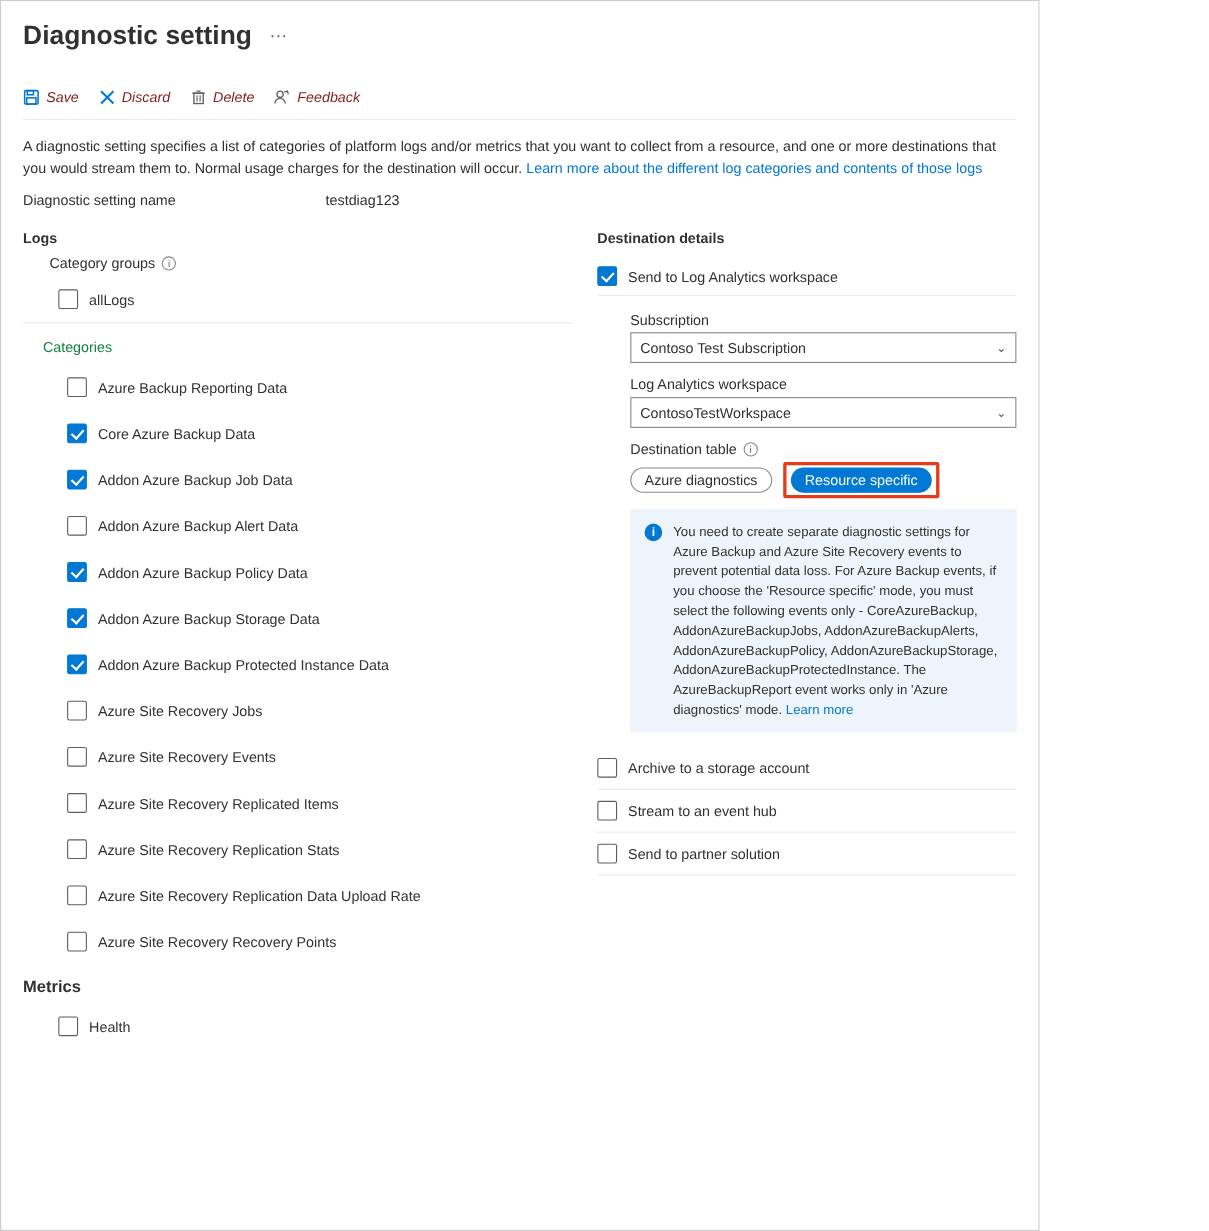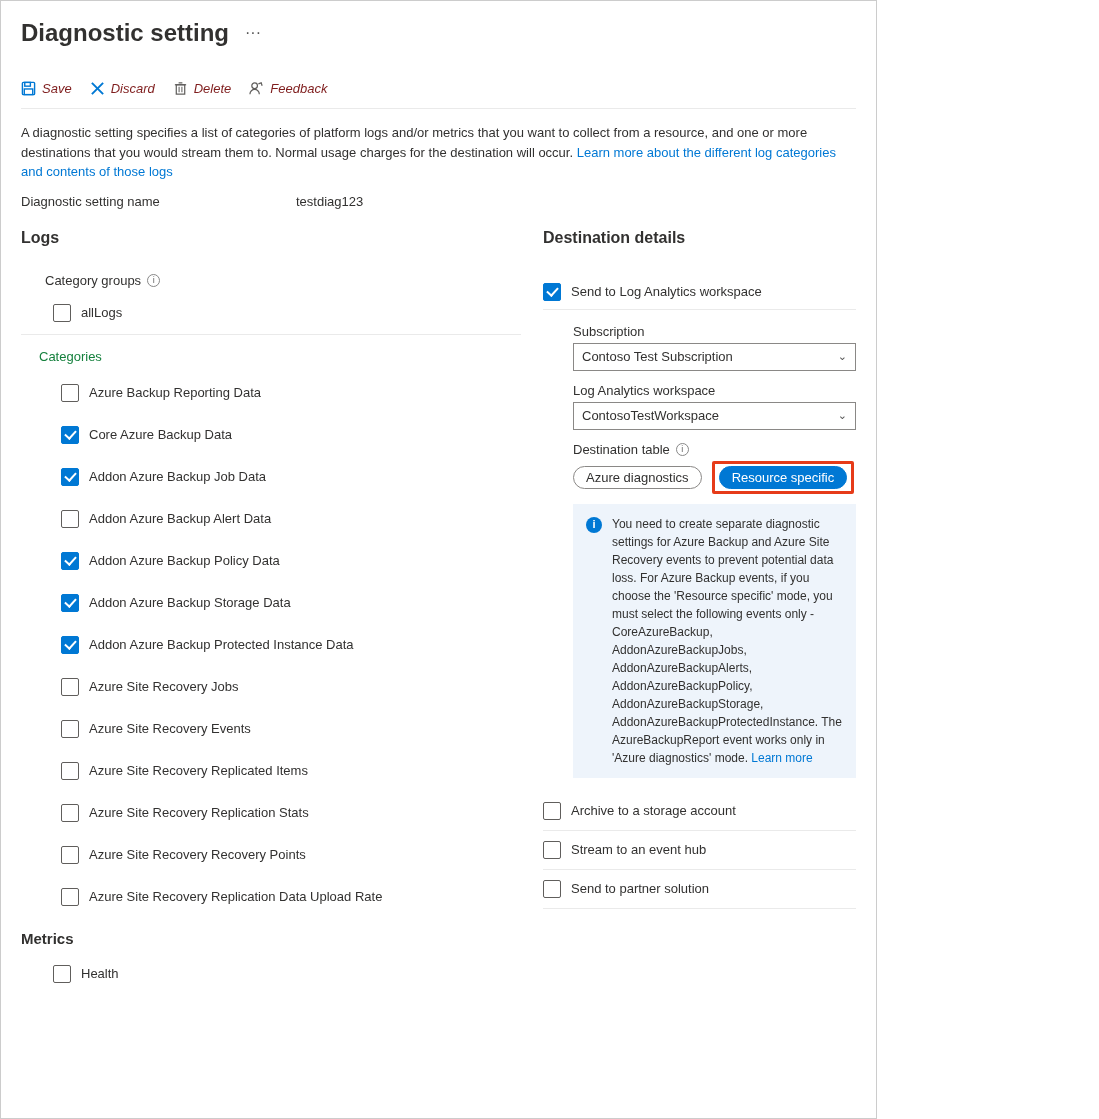--- a/index.html
+++ b/index.html
@@ -1,34 +1,34 @@
 <!DOCTYPE html>
 <html><head>
 <meta charset="utf-8">
 <style>
   * { box-sizing: border-box; }
   html, body { margin:0; padding:0; font-family: "Segoe UI", Arial, sans-serif; font-size:13px; color:#323130; background:#fff;}
-  .page { width:877px; height:1119px; border:1px solid #ccc; padding:18px 20px; position:relative; overflow:hidden;}
+  .page { width:945px; height:1119px; border:1px solid #ccc; padding:18px 20px; position:relative; overflow:hidden;}
   .title-row { display:flex; align-items:center; gap:12px;}
   h1 { font-size:24px; font-weight:600; margin:0;}
   .ellipsis { color:#555; font-size:16px; padding:0 4px; cursor:pointer;}
   .toolbar { display:flex; align-items:center; gap:18px; margin-top:34px; padding-bottom:12px; border-bottom:1px solid #eaeaea;}
   .tbtn { display:flex; align-items:center; gap:6px; color:#7f1d1d; cursor:pointer;font-style:italic;}
   .tbtn svg { width:15px; height:15px; }
   .accent-svg { stroke:#0078d4; fill:none;}
   .gray-svg { stroke:#605e5c; fill:none;}
   .desc { margin-top:14px; line-height:1.5; color:#323130; max-width:900px;}
   .link { color:#0078d4; cursor:pointer;}
   .name-row { display:flex; align-items:center; margin-top:12px;}
   .name-row .lbl { width:275px; color:#323130;}
   .name-row .val { color:#323130;}
   .columns { display:flex; margin-top:20px; gap:22px;}
   .col-left { flex:0 0 500px; }
   .col-right { flex:1; }
-  .sec-title { font-size:16px; font-weight:600; margin-bottom:26px;}
+  .sec-title { font-size:13px; font-weight:600; margin-bottom:8px;}
   .subhead { font-size:13px; color:#15803d; margin:6px 0 10px 0;}
   .catgroup-head { display:flex; align-items:center; gap:6px; margin-left:24px; margin-bottom:8px;}
   .info-dot { width:13px; height:13px; border:1px solid #888; border-radius:50%; display:inline-flex; align-items:center; justify-content:center; font-size:9px; color:#666;}
   .chk-row { display:flex; align-items:center; gap:10px; padding:8px 0 8px 0;}
   .chk-row.indent1 { margin-left:32px;}
   .chk-row.cat { margin-left:40px; padding:12px 0;}
   .chk { width:18px; height:18px; border:1px solid #605e5c; border-radius:2px; display:flex; align-items:center; justify-content:center; background:#fff; flex-shrink:0; cursor:pointer;}
   .chk.checked { background:#0078d4; border-color:#0078d4;}
   .chk.checked::after { content:""; width:5px; height:9px; border:solid #fff; border-width:0 2px 2px 0; transform:rotate(42deg); margin-top:-2px;}
   .divider { border-bottom:1px solid #eaeaea; margin:4px 0 14px 0;}
@@ -158,25 +158,25 @@
           <div class="chk-row cat">
             <div class="chk"></div>
             <span>Azure Site Recovery Replicated Items</span>
           </div>
           <div class="chk-row cat">
             <div class="chk"></div>
             <span>Azure Site Recovery Replication Stats</span>
           </div>
           <div class="chk-row cat">
             <div class="chk"></div>
+            <span>Azure Site Recovery Replication Data Upload Rate</span>
+          </div>
+          <div class="chk-row cat">
+            <div class="chk"></div>
             <span>Azure Site Recovery Recovery Points</span>
-          </div>
-          <div class="chk-row cat">
-            <div class="chk"></div>
-            <span>Azure Site Recovery Replication Data Upload Rate</span>
           </div>
         </div>
 
       <div class="metrics-head">Metrics</div>
       <div id="metrics-holder">
           <div class="chk-row indent1">
             <div class="chk"></div>
             <span>Health</span>
           </div>
         </div>

